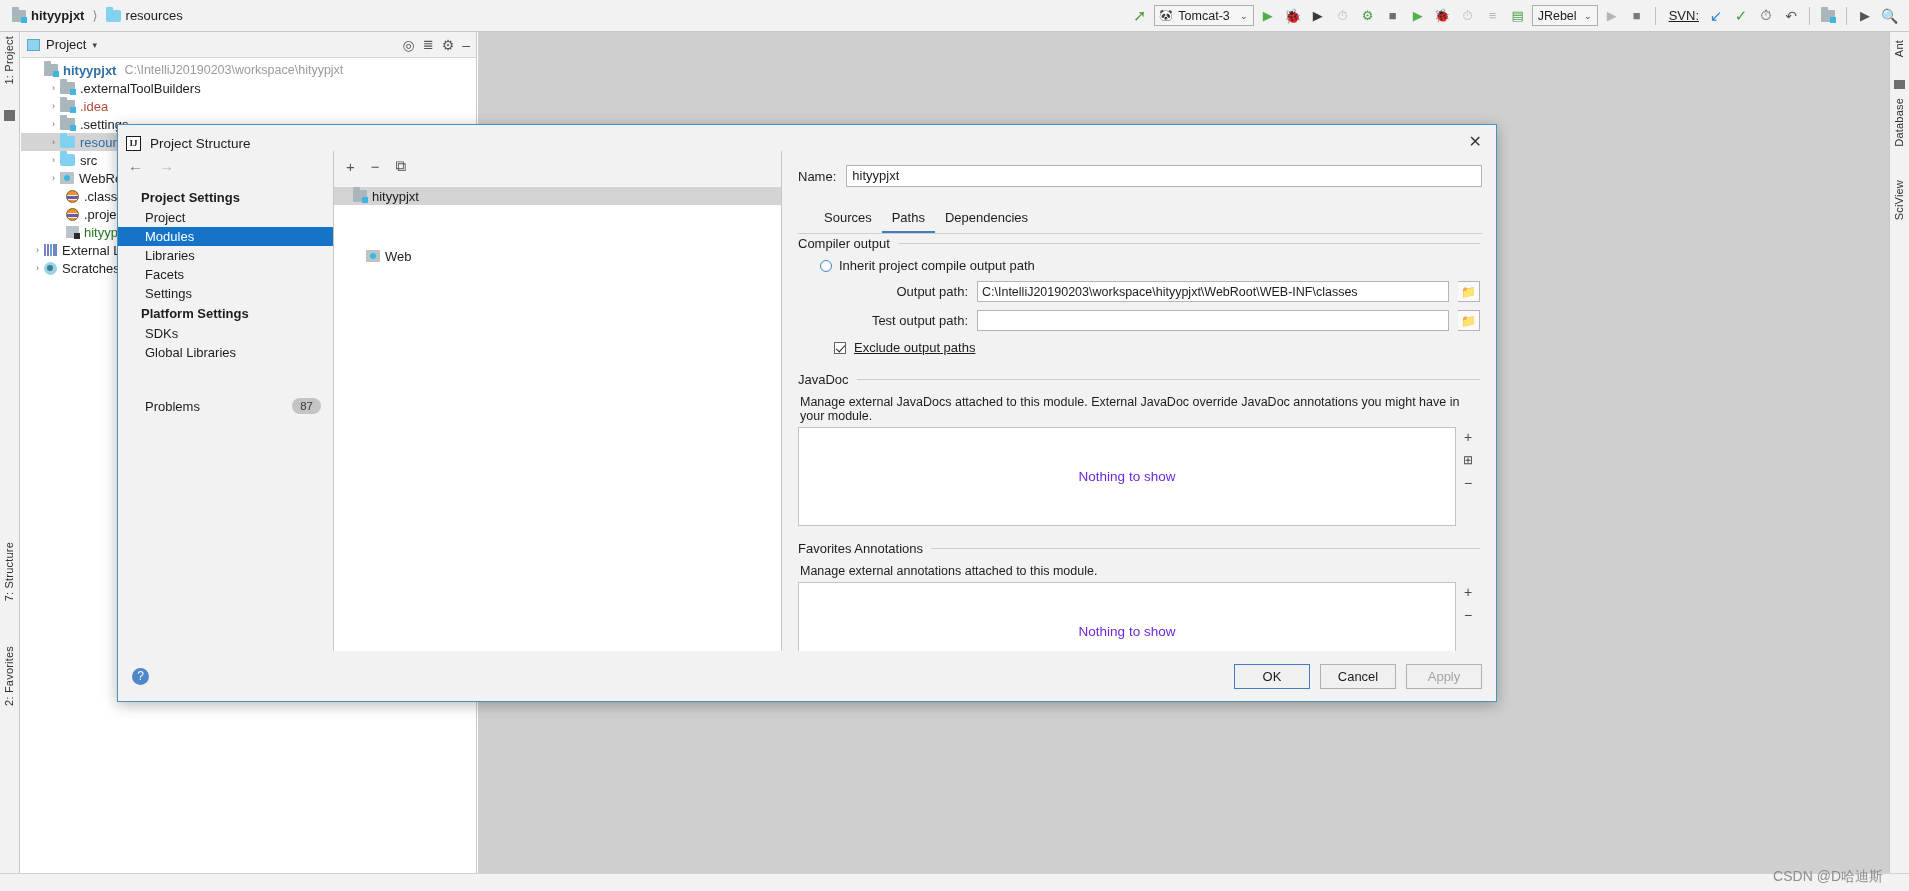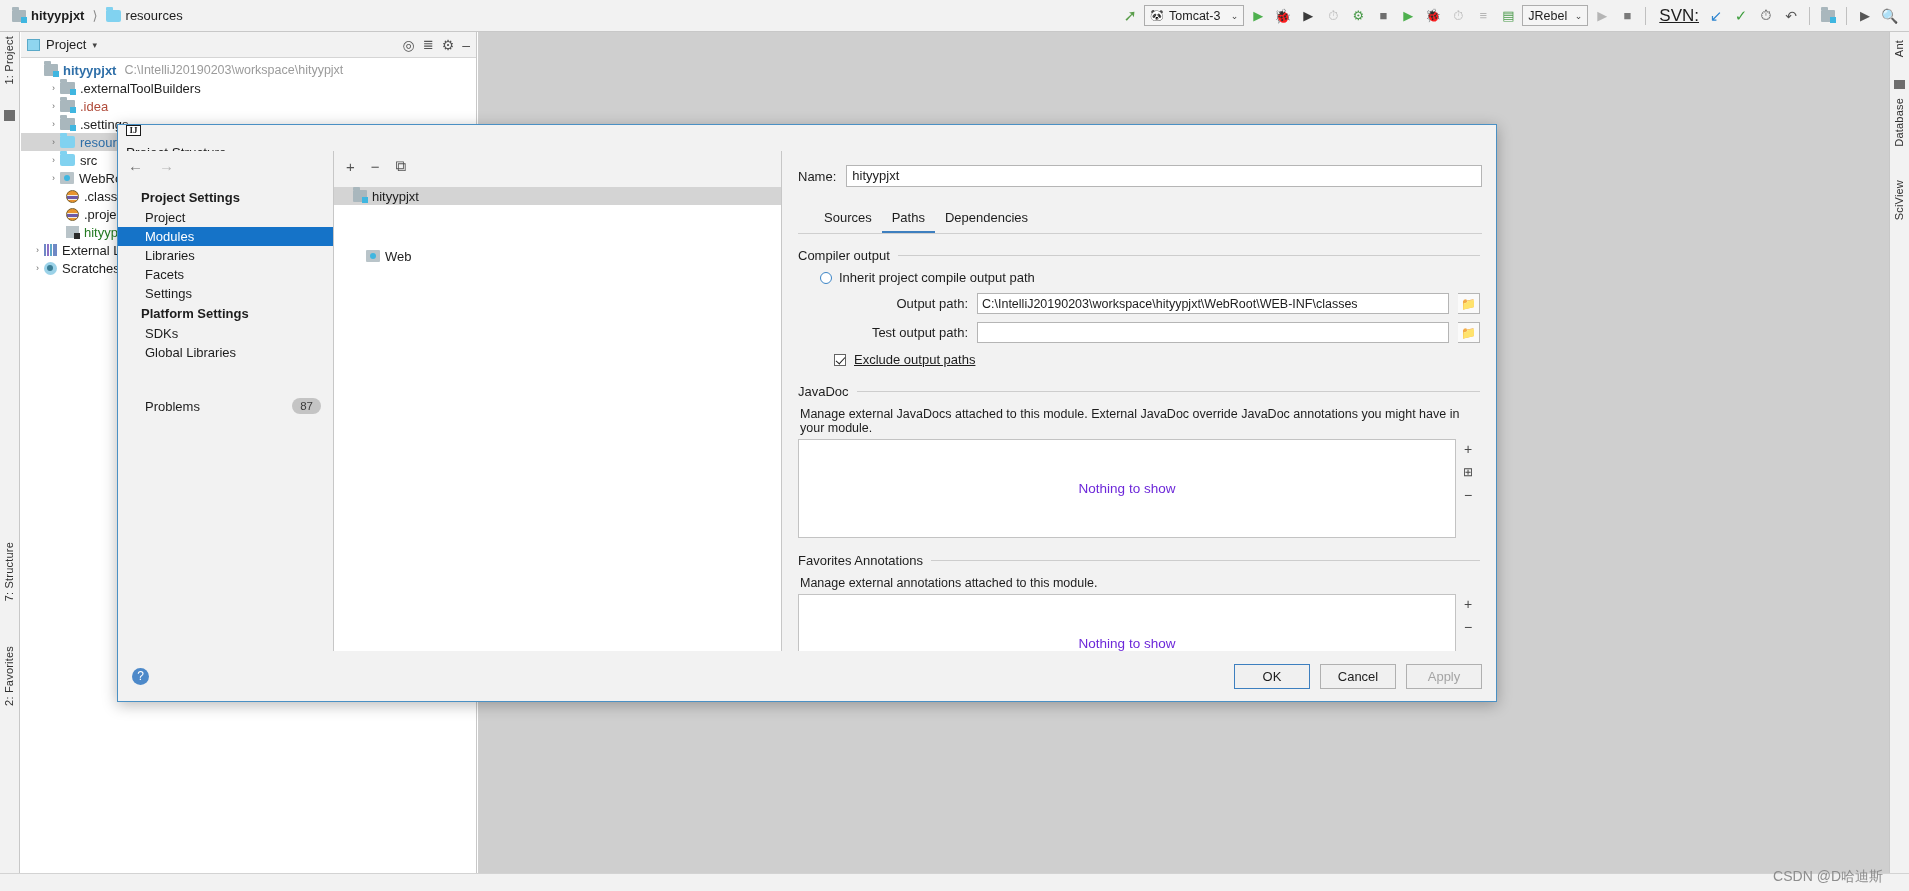--- a/index.html
+++ b/index.html
@@ -38,21 +38,21 @@
     font-size: 13px; color: #555; border-radius: 2px; cursor: default;
   }
   .tb-btn.dim { opacity: .38; }
   .tb-sep { width: 1px; height: 18px; background: #c0c0c0; margin: 0 4px; }
 
   .combo {
     height: 21px; min-width: 100px; border: 1px solid #adadad; background: #f5f5f5;
     display: flex; align-items: center; gap: 5px; padding: 0 5px; font-size: 12.5px; cursor: default;
   }
   .combo .caret { margin-left: auto; font-size: 9px; color: #444; }
-  .svn-label { font-size: 17px; padding: 0 3px 0 6px; text-decoration: underline; }
+  .svn-label { font-size: 13px; padding: 0 3px 0 6px; text-decoration: underline; }
 
   
   .leftstrip {
     position: absolute; left: 0; top: 32px; width: 20px; height: 859px;
     background: #f2f2f2; border-right: 1px solid #c8c8c8;
   }
   .vtext {
     writing-mode: vertical-rl; transform: rotate(180deg);
     font-size: 11px; color: #303030; white-space: nowrap; letter-spacing: .2px;
   }
@@ -105,21 +105,21 @@
   
   .editorbg { position: absolute; left: 478px; top: 32px; width: 1411px; height: 859px; background: #cfcfcf; }
 
   
   .dialog {
     position: absolute; left: 117px; top: 124px; width: 1380px; height: 578px;
     background: #f2f2f2; border: 1px solid #4a90c4;
     box-shadow: 0 3px 14px rgba(0,0,0,.28);
   }
   .dlg-title {
-    height: 26px; background: #f2f2f2; display: flex; align-items: flex-start; padding: 0 8px; gap: 9px; flex-direction: column;
+    height: 26px; background: #f2f2f2; display: flex; align-items: flex-end; padding: 0 8px; gap: 9px;
   }
   .ij-ic {
     width: 15px; height: 15px; background: #fff; border: 1.5px solid #1b1b1b;
     display: flex; align-items: center; justify-content: center;
     font-size: 9px; font-weight: bold; font-family: "Liberation Serif", serif; line-height: 1;
   }
   .dlg-title-text { font-size: 13.5px; }
   .dlg-close { margin-left: auto; font-size: 16px; color: #3b3b3b; padding: 0 6px; cursor: default; }
 
   .dlg-body { position: absolute; left: 0; top: 26px; width: 1378px; height: 520px; display: flex; }
@@ -155,21 +155,21 @@
   .name-row { display: flex; align-items: center; padding: 14px 14px 0 16px; gap: 10px; }
   .name-label { font-size: 13px; }
   .text-in {
     flex: 1; height: 22px; background: #ffffff; border: 1px solid #b5b5b5;
     font-size: 13px; padding: 0 5px; line-height: 20px; color: #1d1d1d;
   }
   .tabs { display: flex; gap: 0; padding: 10px 0 0 16px; border-bottom: 1px solid #cfcfcf; margin: 10px 14px 0 16px; }
   .tab { font-size: 13px; padding: 3px 10px 6px 10px; cursor: default; color: #1d1d1d; }
   .tab.active { border-bottom: 2px solid #3d7fbf; }
 
-  .section { margin: 14px 16px 0 16px; }
+  .section { margin: 2px 16px 0 16px; }
   .sec-head { display: flex; align-items: center; gap: 8px; font-size: 13px; color: #1d1d1d; }
   .sec-line { flex: 1; height: 1px; background: #cdcdcd; }
 
   .radio-row { display: flex; align-items: center; gap: 7px; font-size: 13px; padding: 7px 0 0 22px; }
   .radio { width: 12px; height: 12px; border-radius: 50%; border: 1.4px solid #3d85c6; background: #fff; position: relative; flex: none; }
   .radio.checked { border-color: #3a3a3a; }
   .radio.checked::after { content:""; position:absolute; left:2.6px; top:2.6px; width:5px; height:5px; border-radius:50%; background:#2b2b2b; }
 
   .path-row { display: flex; align-items: center; gap: 9px; padding: 8px 0 0 0; }
   .path-label { width: 170px; text-align: right; font-size: 13px; }

